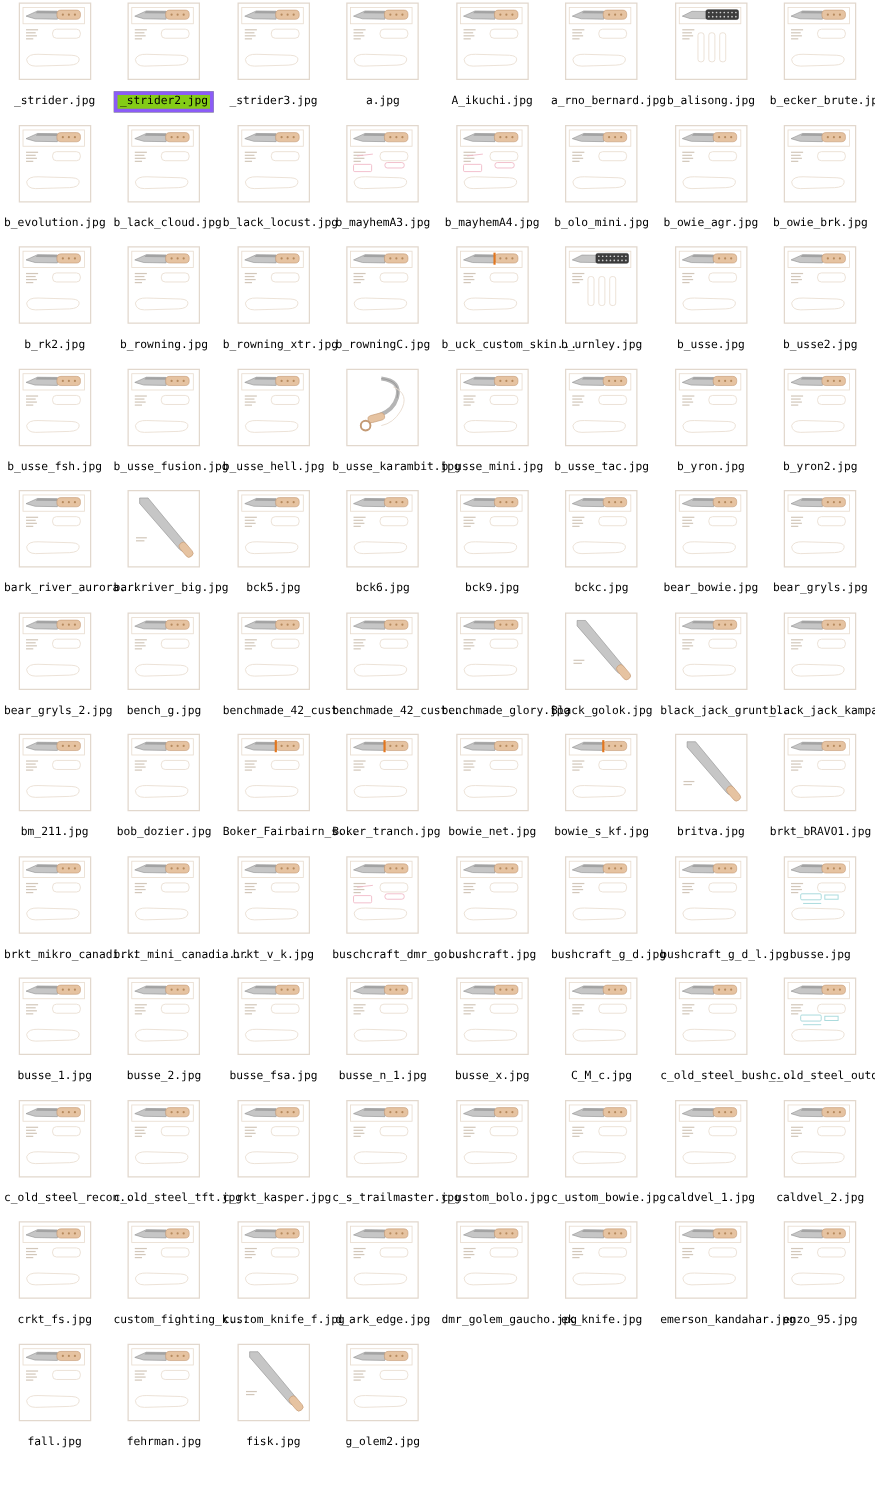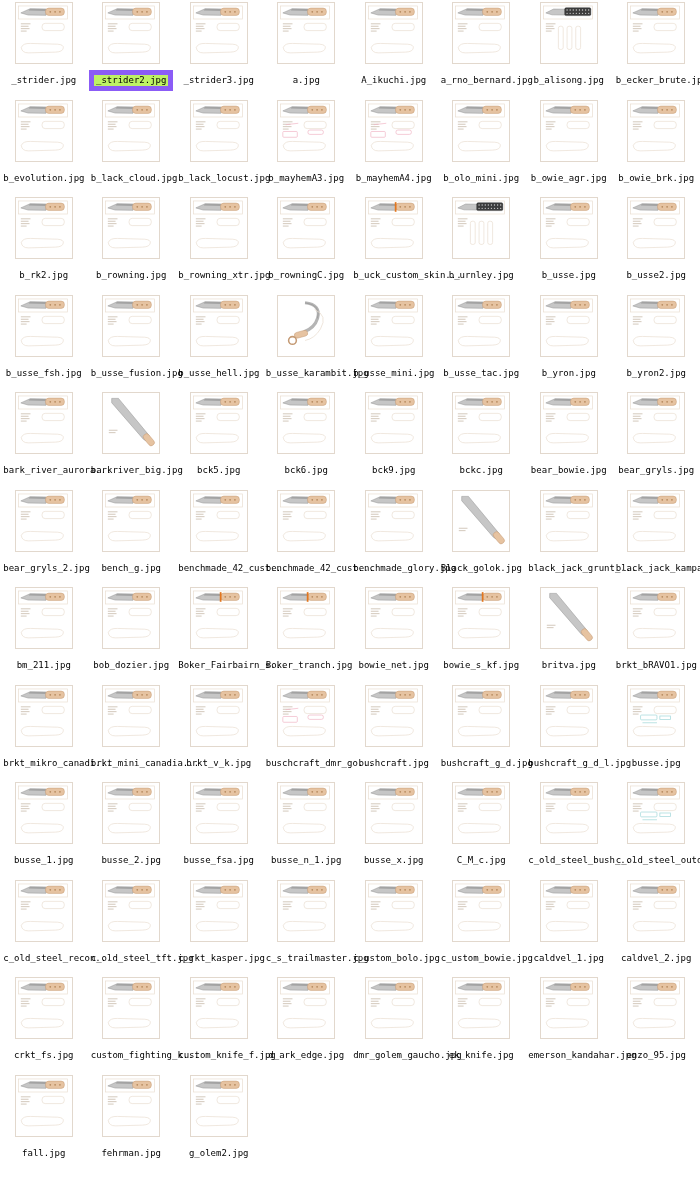--- a/index.html
+++ b/index.html
@@ -18,21 +18,21 @@
     margin-top:2px;width:58px;height:62px;flex:0 0 62px;
     background:#fff;border:1px solid #e2d8cd;box-sizing:border-box;
     display:flex;align-items:stretch;justify-content:center;overflow:hidden;
   }
   .thumb svg{display:block;}
   .label{margin-top:4px;width:87px;text-align:center;overflow:visible;}
   .name{
     display:inline-block;font-size:9px;line-height:11px;color:#000;
     white-space:nowrap;padding:0 2px;border:1px solid transparent;
   }
-  .name.selected{border:5px solid #8b5cf6;background:#bef264;}
+  .name.selected{border:3px solid #8b5cf6;background:#84cc16;}
 </style>
 </head>
 <body>
 
 <div class="grid">
   <div class="cell">
     <div class="thumb">
         <svg viewBox="0 0 58 62" width="56" height="60">
           <rect x="2.5" y="3" width="51" height="13.5" fill="none" stroke="#e9ddd0" stroke-width="0.7"></rect>
           <path d="M5 10.2 L14.5 5.9 L31 6.1 L31 12.7 L12.5 12.4 Z" fill="#c6c6c6" stroke="#8f8f8f" stroke-width="0.5"></path>
@@ -2311,20 +2311,37 @@
           </g>
           <rect x="27" y="21" width="23" height="7.5" rx="3.2" fill="none" stroke="#e9ddd0" stroke-width="0.7"></rect>
           <path d="M5.5 46 Q7 41.5 15 41.8 L43 42.6 Q49.5 43 49 46.5 Q48.5 50.5 41 50.8 L13 51.6 Q6 51.6 5.5 46 Z" fill="none" stroke="#e9ddd0" stroke-width="0.7"></path>
         </svg>
       </div>
     <div class="label">
       <span class="name">fehrman.jpg</span>
     </div>
   </div>
 
+  <div class="cell">
+    <div class="thumb">
+        <svg viewBox="0 0 58 62" width="56" height="60">
+          <path d="M9 5.5 L16 5.5 L47 43 Q50 46.5 47.5 48.8 Q45 51 41.8 47.8 L9 10 Z" fill="#c6c6c6" stroke="#8f8f8f" stroke-width="0.5"></path>
+          <g transform="rotate(50 46 47)">
+            <rect x="41" y="43.5" width="14" height="6.5" rx="3" fill="#e6c3a1" stroke="#c49a74" stroke-width="0.5"></rect>
+          </g>
+          <g fill="#d2c7ba">
+            <rect x="6" y="38" width="9" height="1"></rect>
+            <rect x="6" y="40.5" width="7" height="1"></rect>
+          </g>
+        </svg>
+      </div>
+    <div class="label">
+      <span class="name">fisk.jpg</span>
+    </div>
+  </div>
 
 
   <div class="cell">
     <div class="thumb">
         <svg viewBox="0 0 58 62" width="56" height="60">
           <rect x="2.5" y="3" width="51" height="13.5" fill="none" stroke="#e9ddd0" stroke-width="0.7"></rect>
           <path d="M5 10.2 L14.5 5.9 L31 6.1 L31 12.7 L12.5 12.4 Z" fill="#c6c6c6" stroke="#8f8f8f" stroke-width="0.5"></path>
           <path d="M14.5 5.9 L31 6.1 L31 8.1 L13 7.7 Z" fill="#a3a3a3"></path>
           <rect x="30.6" y="5.2" width="19.5" height="7.6" rx="3.4" fill="#e6c3a1" stroke="#c49a74" stroke-width="0.5"></rect>
           <circle cx="35.5" cy="9" r="0.9" fill="#b68a5e"></circle>

